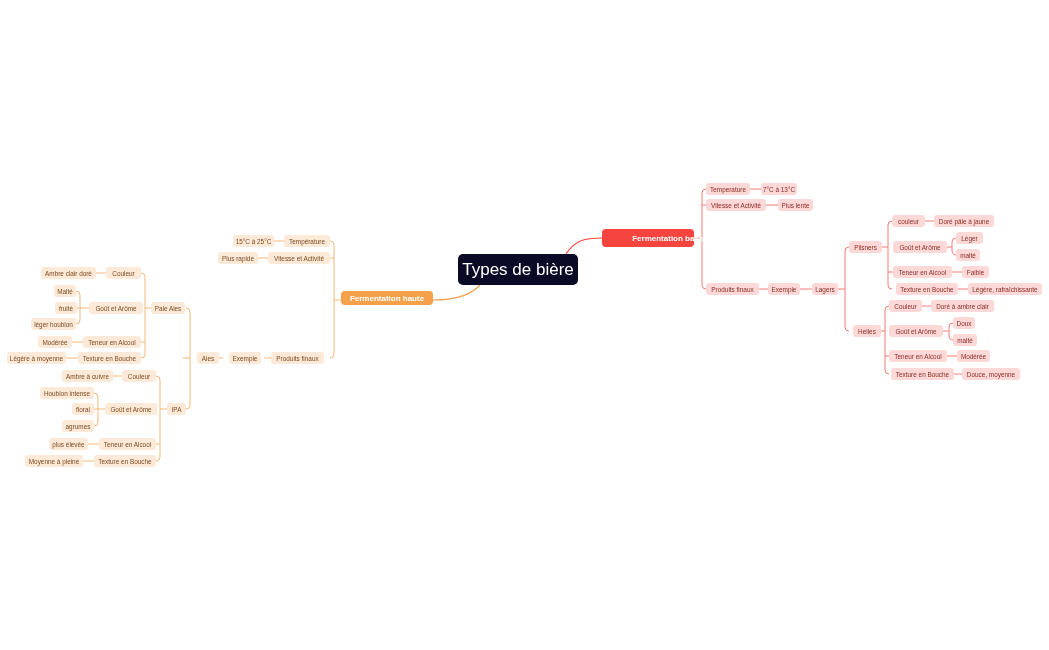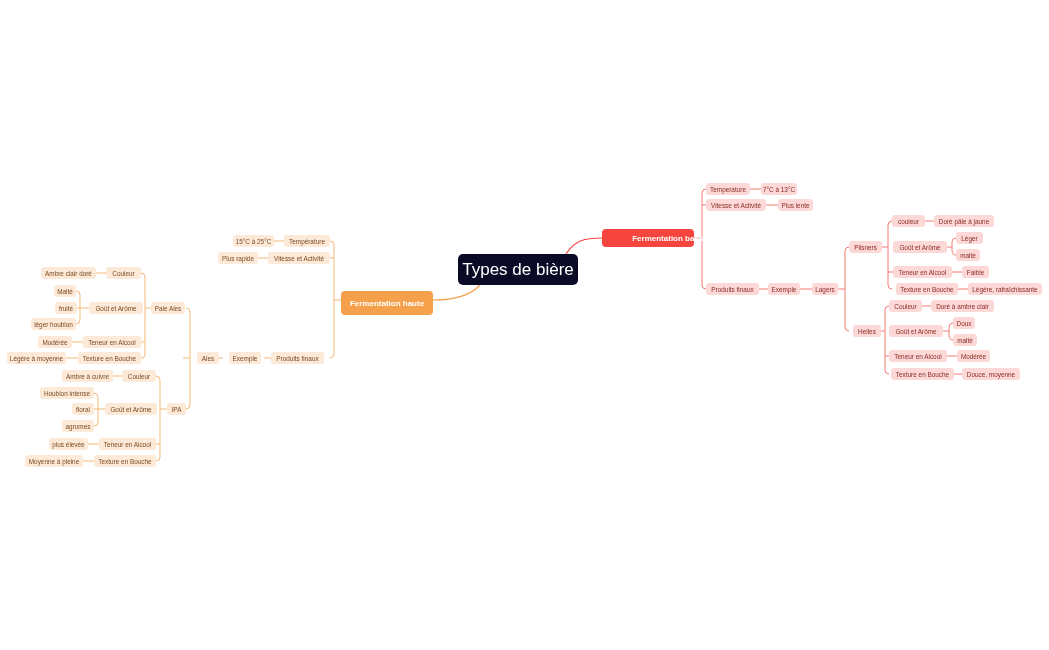--- a/index.html
+++ b/index.html
@@ -131,21 +131,21 @@
 <div class="node sub-r" style="left:889px;top:300px;width:33px;height:12px;">Couleur</div>
 <div class="node sub-r" style="left:931px;top:300px;width:63px;height:12px;">Doré à ambre clair</div>
 <div class="node sub-r" style="left:889px;top:325px;width:54px;height:12px;">Goût et Arôme</div>
 <div class="node sub-r" style="left:953px;top:317px;width:22px;height:12px;">Doux</div>
 <div class="node sub-r" style="left:953px;top:334px;width:24px;height:12px;">malté</div>
 <div class="node sub-r" style="left:889px;top:350px;width:58px;height:12px;">Teneur en Alcool</div>
 <div class="node sub-r" style="left:957px;top:350px;width:33px;height:12px;">Modérée</div>
 <div class="node sub-r" style="left:891px;top:368px;width:63px;height:12px;">Texture en Bouche</div>
 <div class="node sub-r" style="left:962px;top:368px;width:58px;height:12px;">Douce, moyenne</div>
 
-<div class="node main-l" style="left:341px;top:291px;width:92px;height:24px;">Fermentation haute</div>
+<div class="node main-l" style="left:341px;top:291px;width:92px;height:14px;">Fermentation haute</div>
 
 <div class="node sub-l" style="left:284px;top:235px;width:46px;height:12px;">Température</div>
 <div class="node sub-l" style="left:233px;top:235px;width:41px;height:12px;">15°C à 25°C</div>
 <div class="node sub-l" style="left:268px;top:252px;width:62px;height:12px;">Vitesse et Activité</div>
 <div class="node sub-l" style="left:218px;top:252px;width:40px;height:12px;">Plus rapide</div>
 <div class="node sub-l" style="left:271px;top:352px;width:53px;height:12px;">Produits finaux</div>
 <div class="node sub-l" style="left:229px;top:352px;width:32px;height:12px;">Exemple</div>
 <div class="node sub-l" style="left:197px;top:352px;width:22px;height:12px;">Ales</div>
 
 <div class="node sub-l" style="left:151px;top:302px;width:34px;height:12px;">Pale Ales</div>

